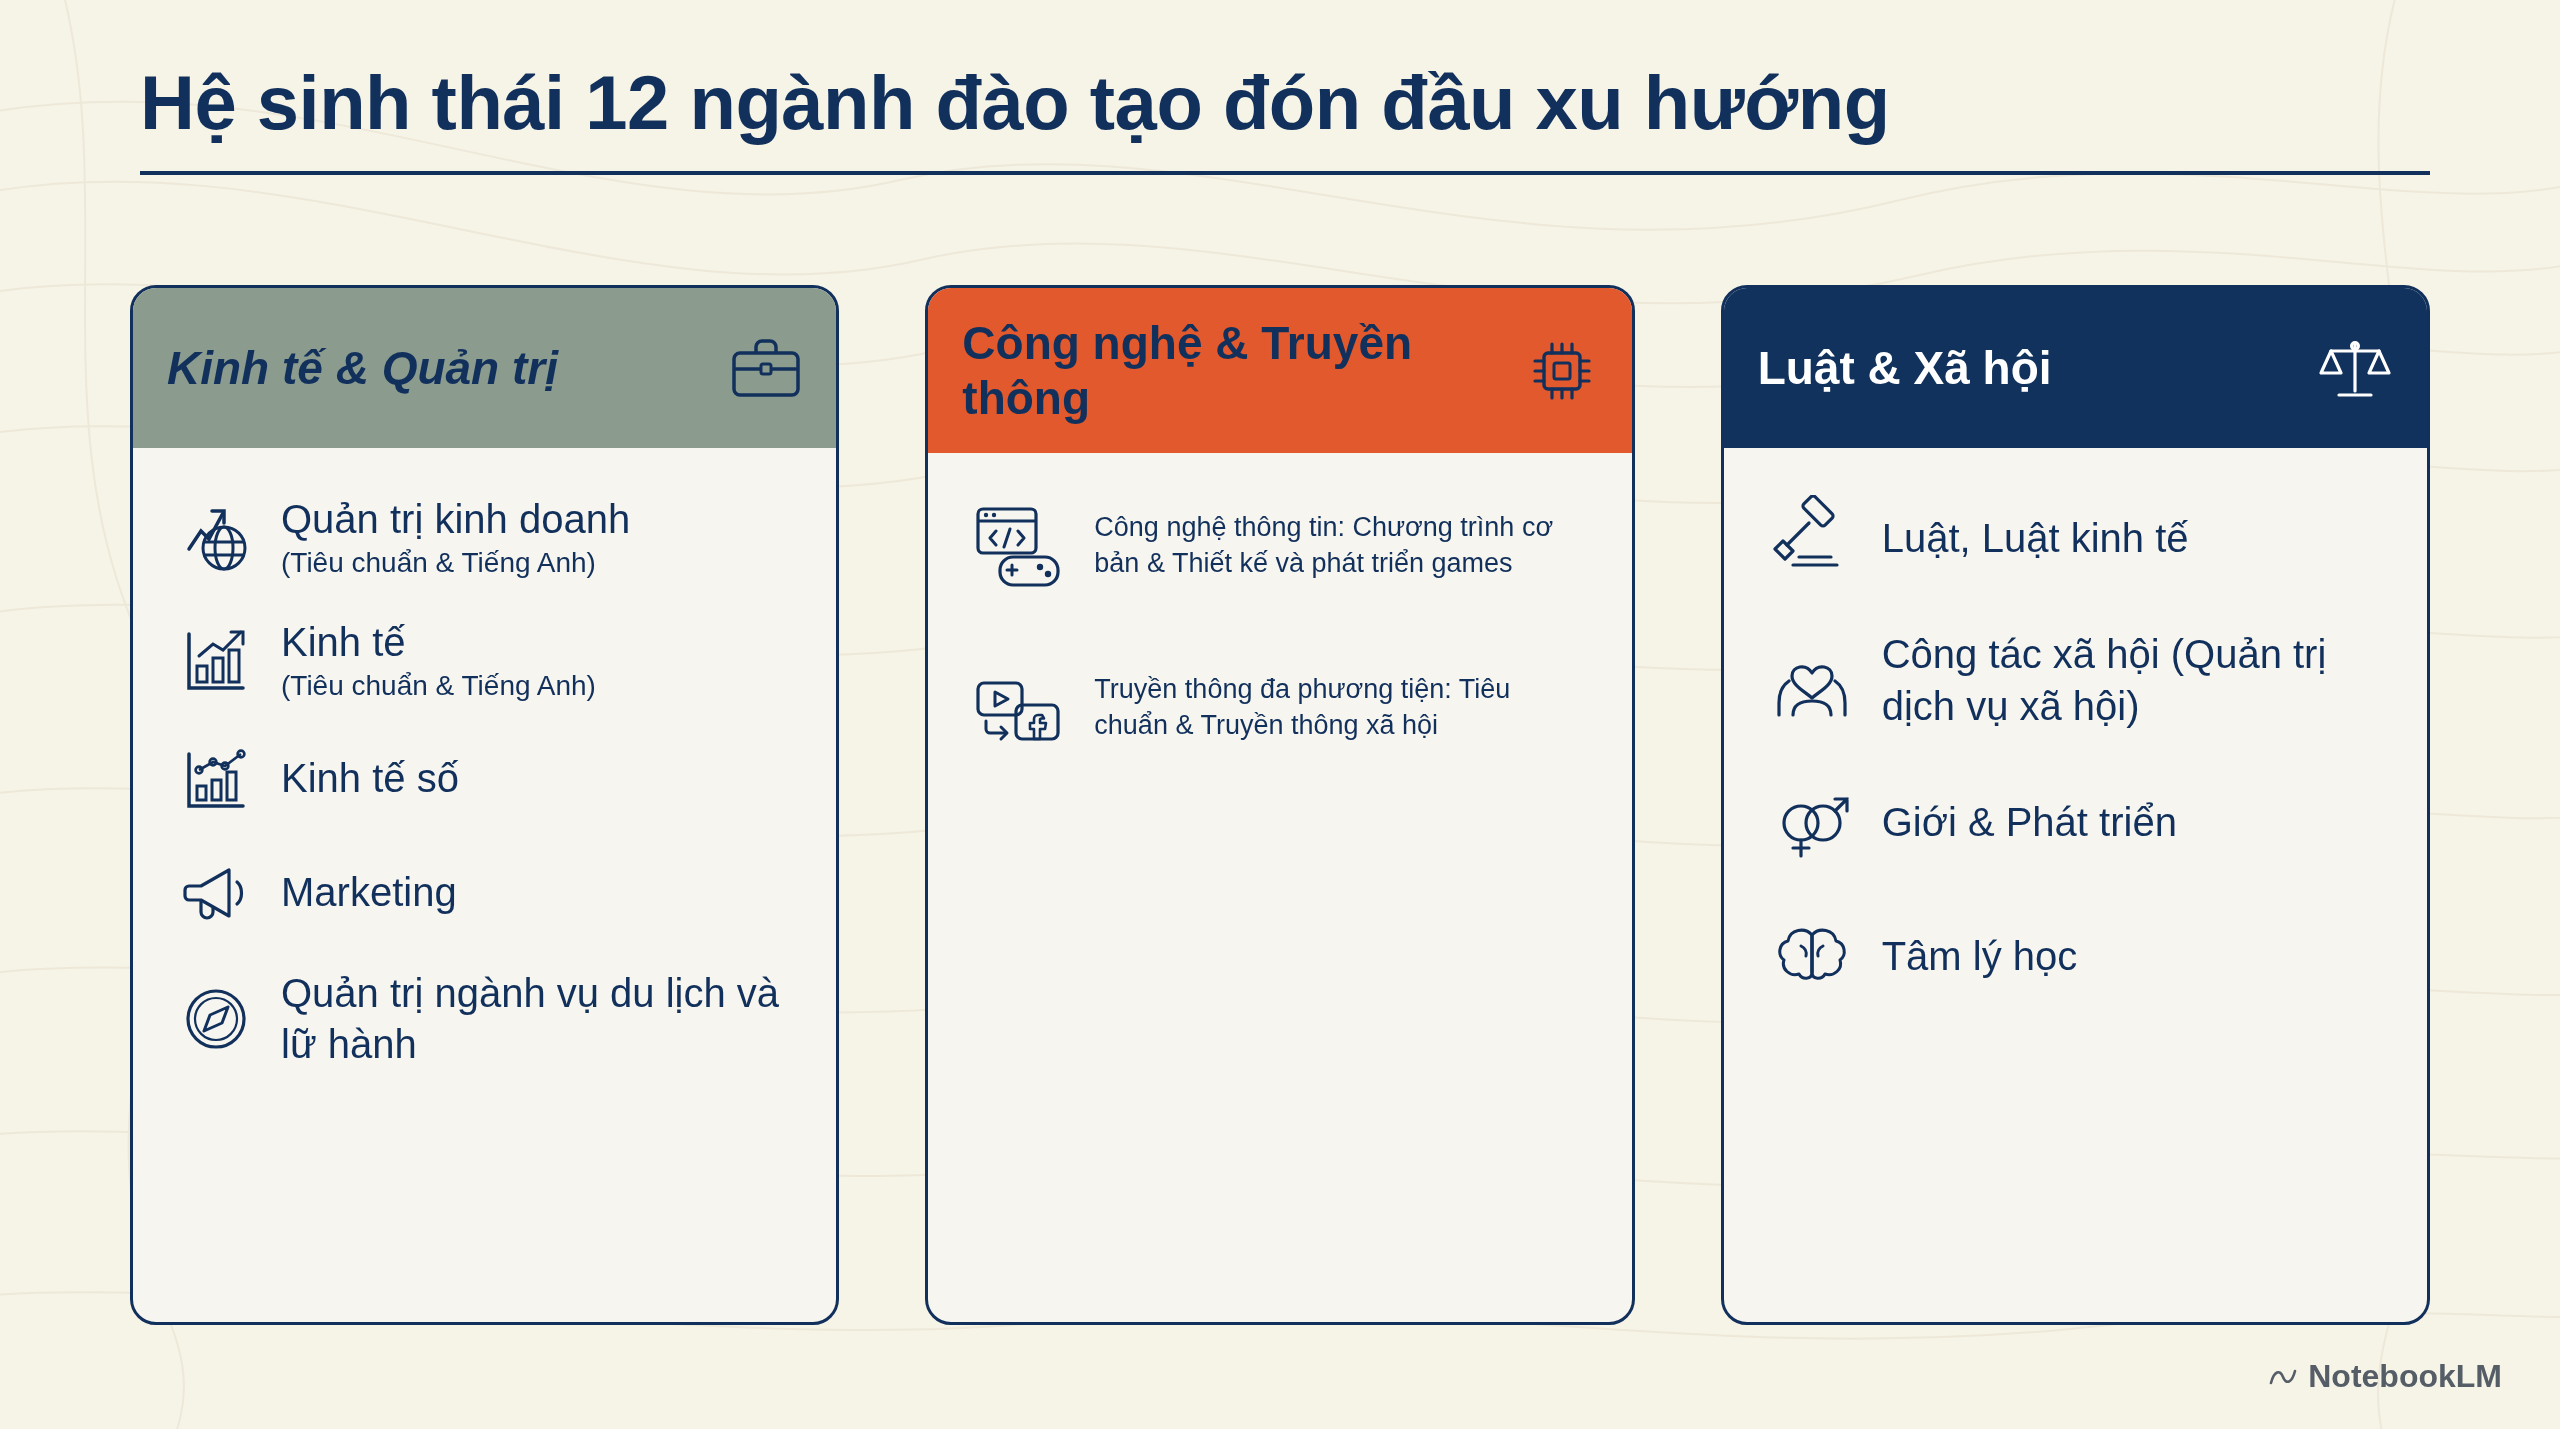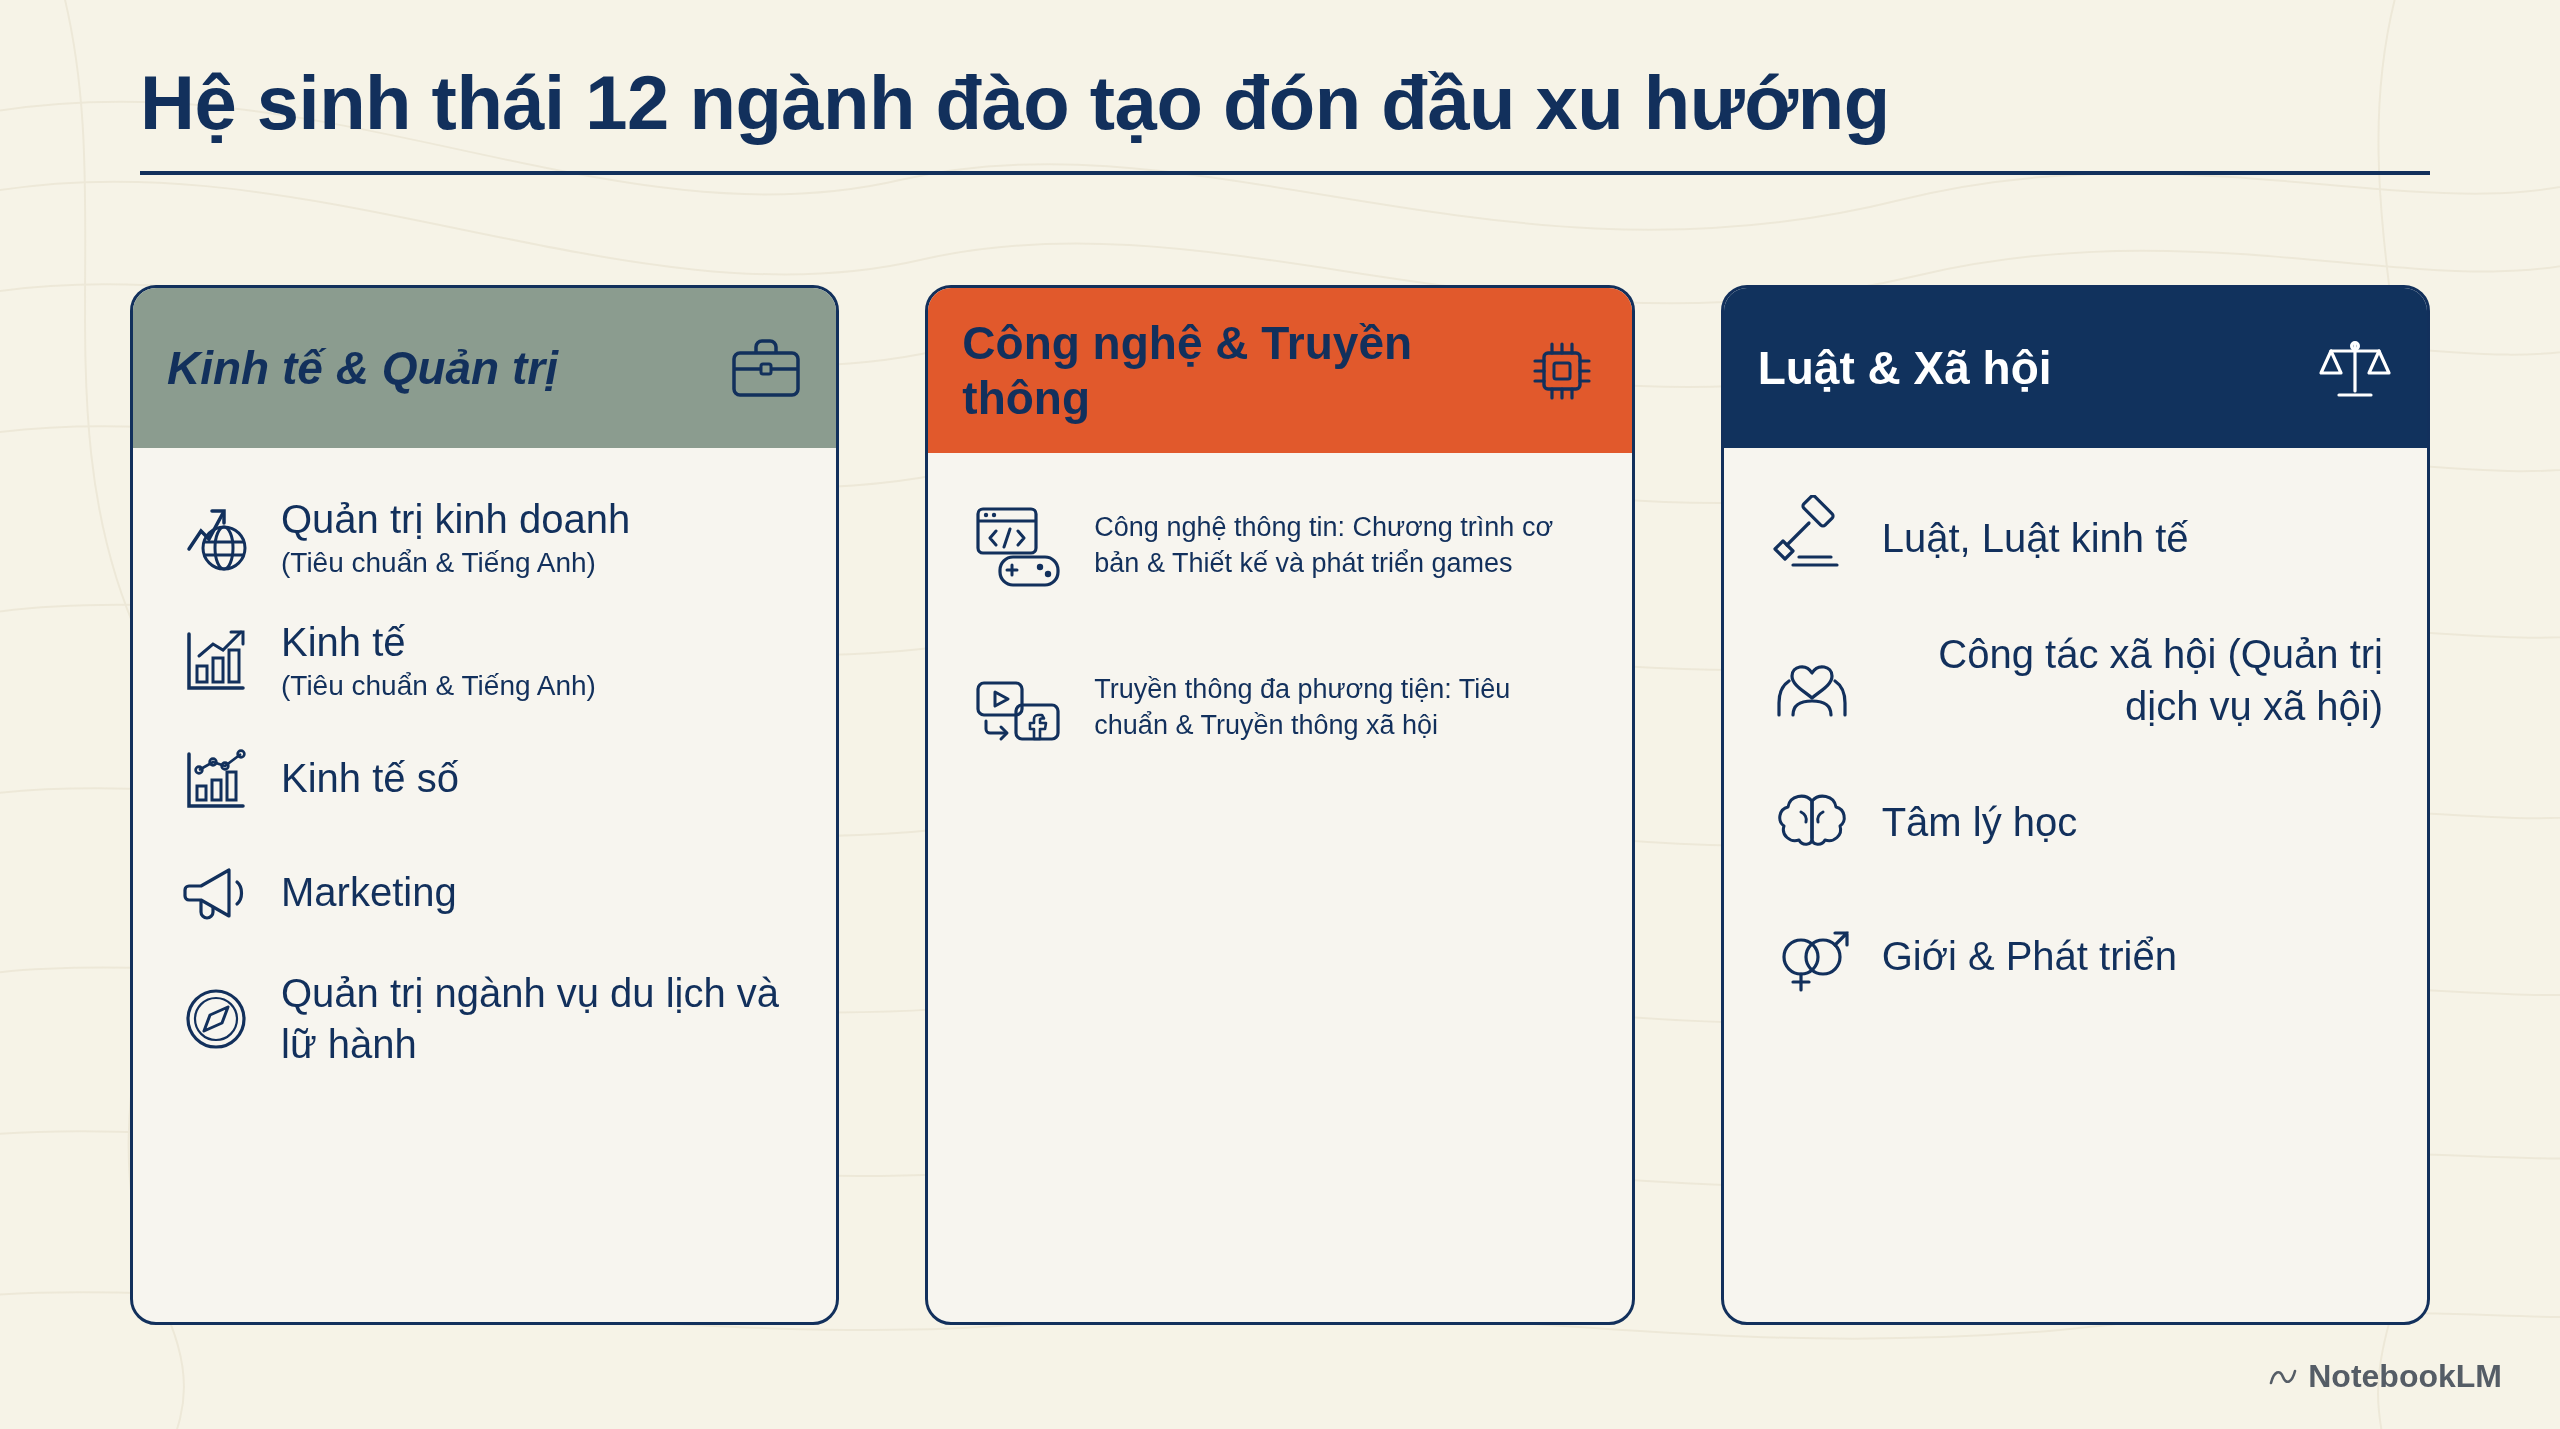--- a/index.html
+++ b/index.html
@@ -111,21 +111,21 @@
     font-size: 38px;
     line-height: 1.28;
     color: #12305c;
   }
   .item-text .strong { display: block; }
   .item-text .sub { display: block; }
   .card-2 .item { gap: 30px; margin-bottom: 70px; }
   .card-2 .item-text { font-size: 27px; line-height: 1.34; }
   .card-2 .item-icon { flex: 0 0 92px; width: 92px; height: 92px; }
   .card-3 .item { margin-bottom: 46px; }
-  .card-3 .item-text { font-size: 40px; line-height: 1.3; text-align: right; }
+  .card-3 .item-text { font-size: 40px; line-height: 1.3; }
   .card-3 .item-icon { flex: 0 0 88px; width: 88px; height: 88px; }
   .card-1 .item-text .strong { font-size: 40px; }
   .card-1 .item-text .sub { font-size: 28px; }
   .brand {
     position: absolute;
     right: 58px;
     bottom: 34px;
     display: flex;
     align-items: center;
     gap: 10px;
@@ -362,46 +362,46 @@
             </svg>
           </span>
           <span class="item-text">
             <span class="strong">Công tác xã hội (Quản trị dịch vụ xã hội)</span>
           </span>
         </div>
 
         <div class="item">
           <span class="item-icon">
             <svg width="86" height="86" viewBox="0 0 86 86">
+              <g fill="none" stroke="#12305c" stroke-width="3.2" stroke-linecap="round">
+                <circle cx="32" cy="44" r="17"></circle>
+                <path d="M32 61 v16 M24 69 h16"></path>
+                <circle cx="54" cy="44" r="17"></circle>
+                <path d="M66 32 L78 20 M66 20 h12 v12"></path>
+              </g>
+            </svg>
+          </span>
+          <span class="item-text">
+            <span class="strong">Giới &amp; Phát triển</span>
+          </span>
+        </div>
+
+        <div class="item">
+          <span class="item-icon">
+            <svg width="86" height="86" viewBox="0 0 86 86">
               <g fill="none" stroke="#12305c" stroke-width="3" stroke-linecap="round" stroke-linejoin="round">
                 <path d="M43 22 c-7-8-22-6-24 6 c-9 2-11 14-4 19 c-3 9 6 17 15 14 c3 6 13 6 13-2 z"></path>
                 <path d="M43 22 c7-8 22-6 24 6 c9 2 11 14 4 19 c3 9-6 17-15 14 c-3 6-13 6-13-2 z"></path>
                 <path d="M43 22 v37"></path>
                 <path d="M32 33 c4 2 6 6 5 10 M54 33 c-4 2-6 6-5 10"></path>
               </g>
             </svg>
           </span>
           <span class="item-text">
             <span class="strong">Tâm lý học</span>
-          </span>
-        </div>
-
-        <div class="item">
-          <span class="item-icon">
-            <svg width="86" height="86" viewBox="0 0 86 86">
-              <g fill="none" stroke="#12305c" stroke-width="3.2" stroke-linecap="round">
-                <circle cx="32" cy="44" r="17"></circle>
-                <path d="M32 61 v16 M24 69 h16"></path>
-                <circle cx="54" cy="44" r="17"></circle>
-                <path d="M66 32 L78 20 M66 20 h12 v12"></path>
-              </g>
-            </svg>
-          </span>
-          <span class="item-text">
-            <span class="strong">Giới &amp; Phát triển</span>
           </span>
         </div>
 
       </div>
     </div>
 
   </div>
 
   <div class="brand">
     <span>

